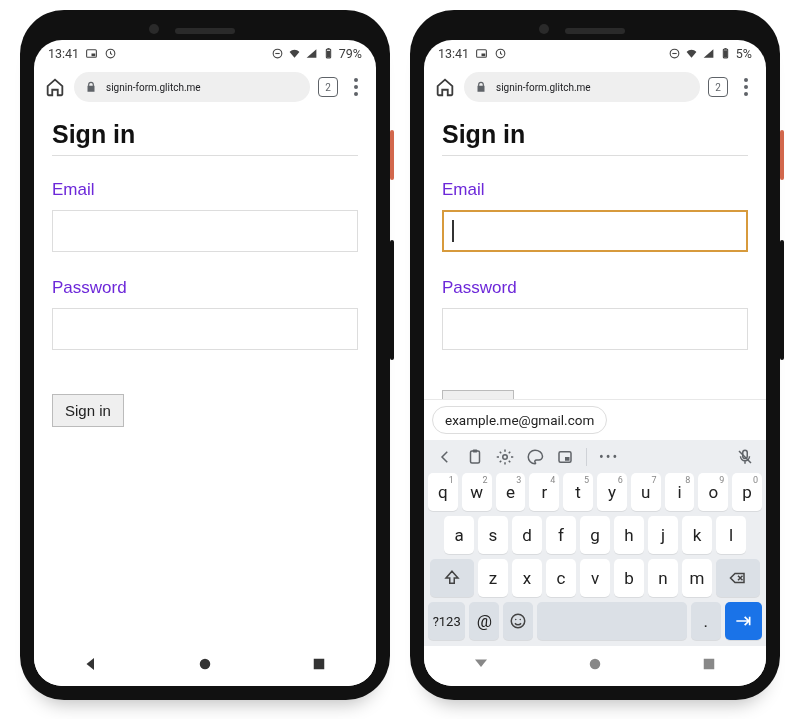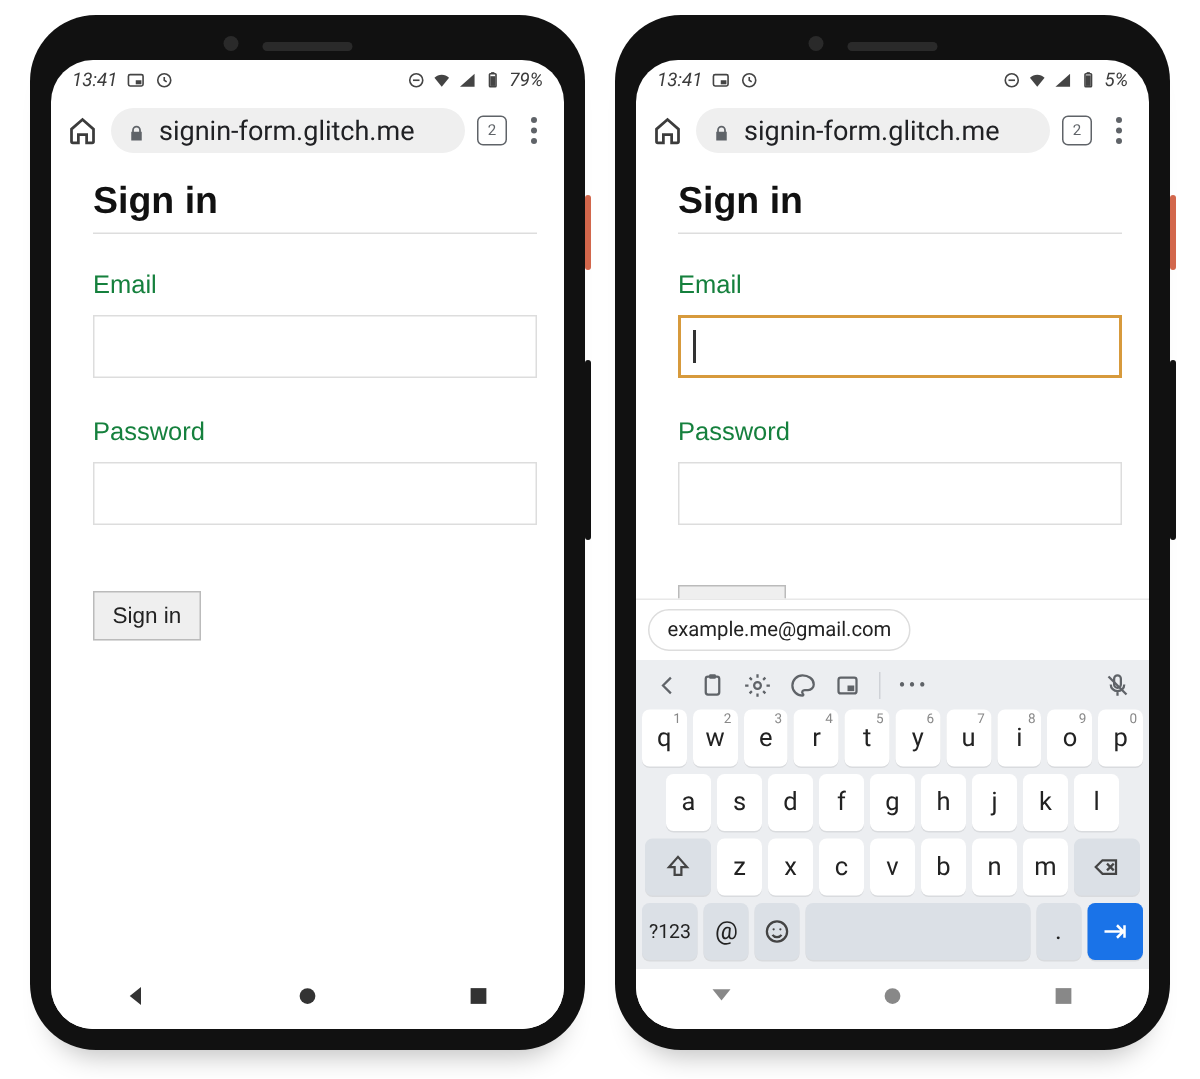--- a/index.html
+++ b/index.html
@@ -40,48 +40,47 @@
   .screen {
     position:absolute; top:30px; left:14px; right:14px; bottom:14px;
     background:#fff; border-radius:28px; overflow:hidden;
     display:flex; flex-direction:column;
   }
   
   .statusbar {
     height:26px; display:flex; align-items:center;
     justify-content:space-between; padding:0 14px; font-size:12.5px;
     color:#3c3c3c;
-    font-style:italic;
   }
   .status-left { display:flex; align-items:center; gap:6px; }
   .status-right { display:flex; align-items:center; gap:4px; }
   .sb-ico { width:13px; height:13px; display:inline-flex; align-items:center; justify-content:center; }
   .sb-ico svg { width:100%; height:100%; fill:#444; }
   
   .addr {
     height:42px; display:flex; align-items:center; gap:8px; padding:0 10px;
   }
   .home-ico { width:22px; height:22px; }
   .home-ico svg { width:100%; height:100%; fill:none; stroke:#3c3c3c; stroke-width:2; }
   .urlpill {
     flex:1; height:30px; background:#efefef; border-radius:16px;
     display:flex; align-items:center; padding:0 10px; gap:8px;
-    color:#202124; font-size:18px;
+    color:#202124; font-size:10px;
   }
   .lock { width:14px; height:14px; }
   .lock svg { width:100%; height:100%; fill:#5f6368; }
   .sq-ico { width:20px; height:20px; border:1.5px solid #5f6368; border-radius:4px;
             display:flex; align-items:center; justify-content:center; font-size:10px; color:#5f6368;}
   .kebab { width:20px; display:flex; flex-direction:column; align-items:center; gap:3px;}
   .kebab span{ width:4px; height:4px; background:#5f6368; border-radius:50%; }
   
-  .page { flex:1; padding:8px 18px 0 28px; overflow:hidden; position:relative; font-family: Arial, Helvetica, sans-serif;}
+  .page { flex:1; padding:8px 18px 0 18px; overflow:hidden; position:relative; font-family: Arial, Helvetica, sans-serif;}
   .h1 { font-size:25px; font-weight:700; margin:4px 0 6px 0; color:#111;}
   .hr { height:1px; background:#ddd; margin-bottom:24px;}
-  .lbl { font-size:17px; color:#15803d; margin-bottom:10px;}
+  .lbl { font-size:17px; color:#6d28d9; margin-bottom:10px;}
   .field {
     width:100%; height:42px; border:1.5px solid #ddd; background:#fff;
     margin-bottom:26px; padding:6px 8px; font-size:16px; outline:none;
   }
   .field.focus { border:2px solid #d79a3c; }
   .caret {
     position:absolute; width:1.5px; height:22px; background:#333;
   }
   .btn {
     display:inline-block; padding:7px 12px; font-size:15px;

